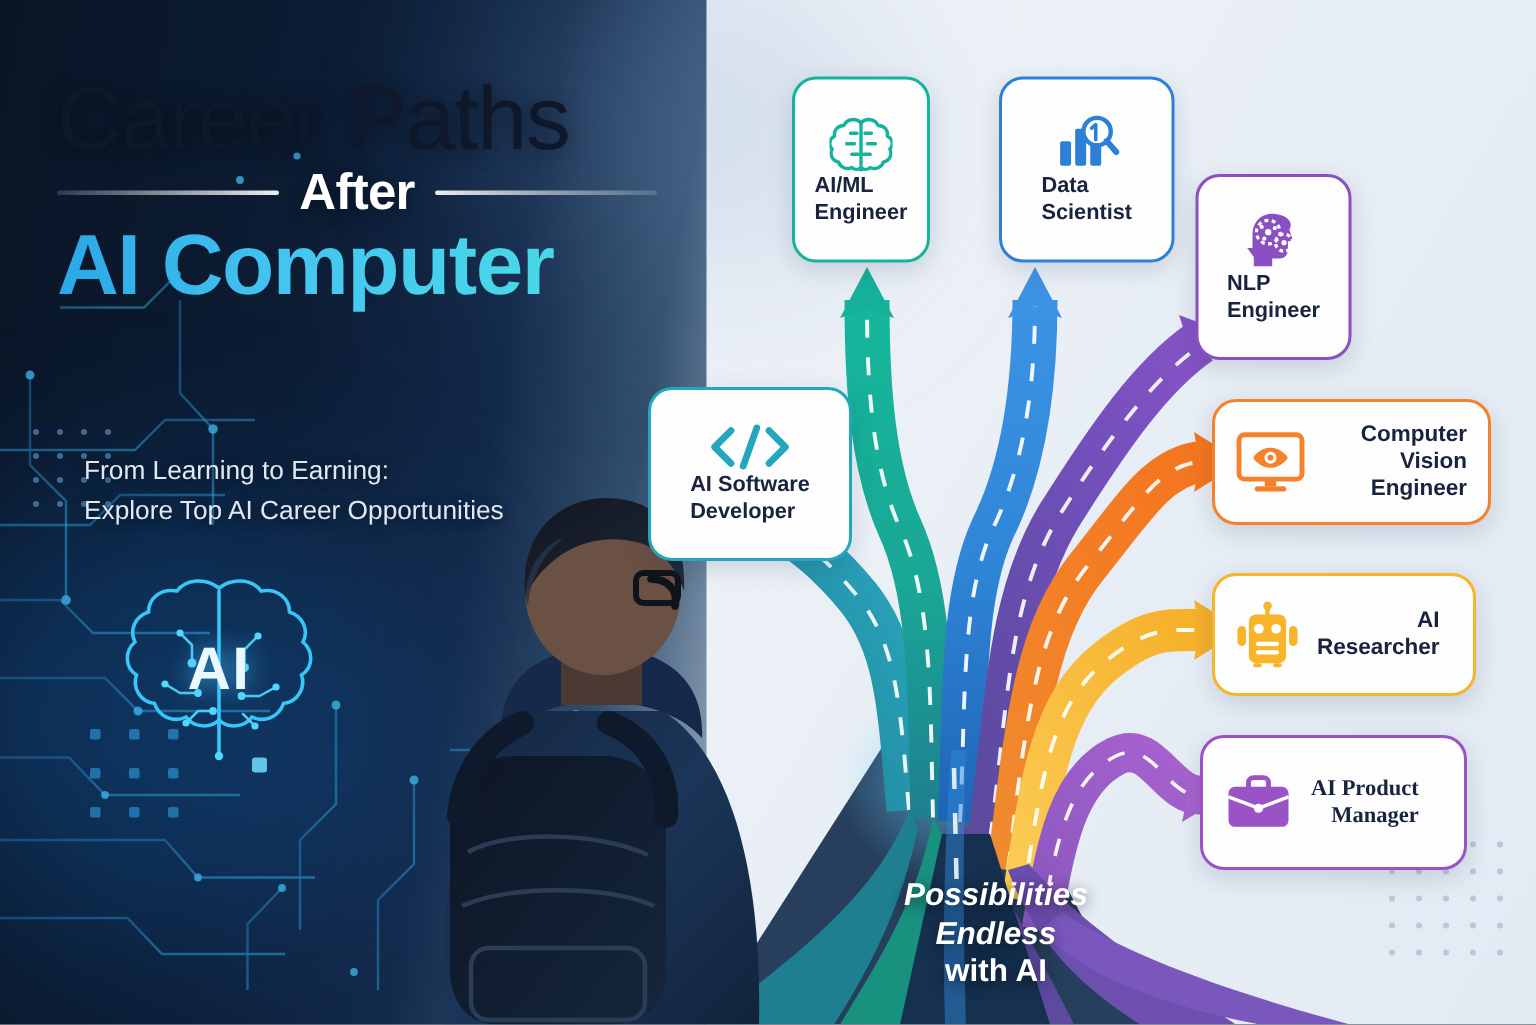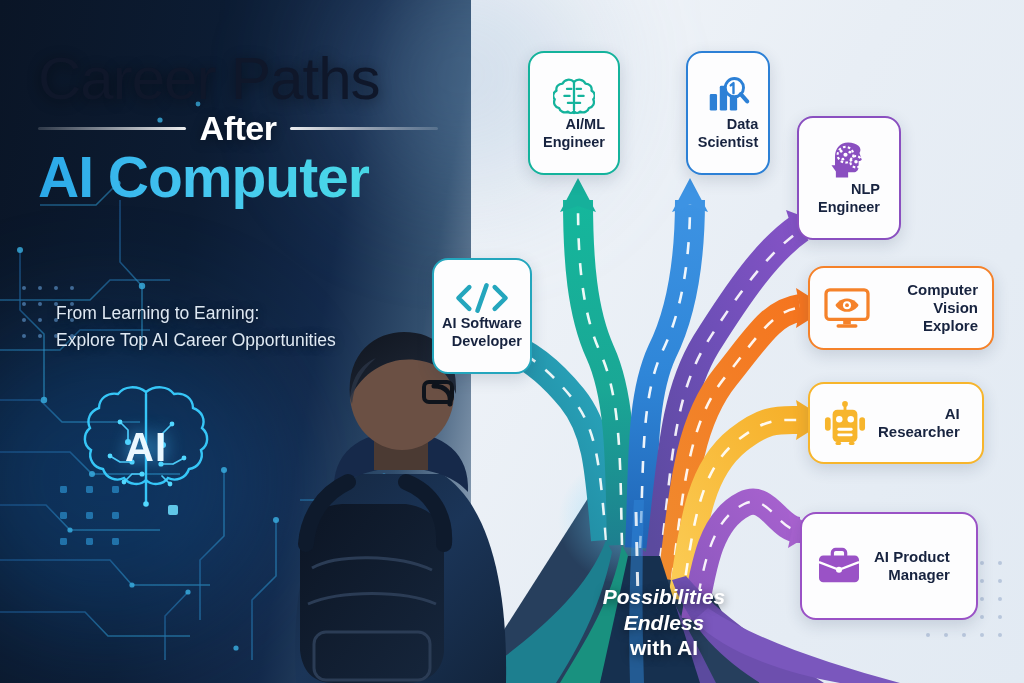--- a/index.html
+++ b/index.html
@@ -84,32 +84,32 @@
 
   
   .card{
     position:absolute;background:#fdfdfe;border-radius:16px;z-index:9;
     box-shadow:0 5px 16px rgba(30,50,80,.16);
     display:flex;align-items:center;
   }
   .card.vert{flex-direction:column;justify-content:center;padding:10px 6px 10px;}
   .card.horiz{flex-direction:row;gap:12px;padding:10px 14px 10px 14px;}
   .card .lbl{
-    font-size:14.5px;font-weight:700;color:#17233f;text-align:right;line-height:1.22;
+    font-size:14.5px;font-weight:700;color:#17233f;text-align:left;line-height:1.22;
   }
   .card.horiz .lbl{text-align:right;font-size:15px;}
   .card .ico{display:flex;align-items:center;justify-content:center;flex:none;}
 
   #card-aiml{left:528px;top:51px;width:92px;height:124px;border:2.5px solid #14b39c;}
-  #card-ds  {left:666px;top:51px;width:84px;height:124px;border:2.5px solid #2c80d6;margin-left:20px;}
+  #card-ds  {left:666px;top:51px;width:117px;height:124px;border:2.5px solid #2c80d6;}
   #card-nlp {left:797px;top:116px;width:104px;height:124px;border:2.5px solid #8a4fc0;}
-  #card-dev {left:432px;top:258px;width:100px;height:116px;border:2.5px solid #24a6bd;}
+  #card-dev {left:432px;top:258px;width:136px;height:116px;border:2.5px solid #24a6bd;}
   #card-cv  {left:808px;top:266px;width:186px;height:84px;border:2.5px solid #f5822a;}
   #card-res {left:808px;top:382px;width:176px;height:82px;border:2.5px solid #f7b52c;}
-  #card-pm  {left:800px;top:512px;width:178px;height:108px;border:2.5px solid #9a52c6;}
+  #card-pm  {left:800px;top:490px;width:178px;height:90px;border:2.5px solid #9a52c6;font-family:Liberation Serif, serif;}
 </style>
 </head>
 <body>
 
 <div id="stage">
 
   <div class="bg-base"></div>
   <div class="bg-right-wash"></div>
   <div class="glow-blob gb1"></div>
   <div class="glow-blob gb2"></div>
@@ -485,21 +485,21 @@
         <rect x="2" y="3" width="44" height="31" rx="4" fill="none" stroke="#f5822a" stroke-width="3.4"></rect>
         <path d="M24 12c-7 0-12 6-12 7s5 7 12 7 12-6 12-7-5-7-12-7Z" fill="#f5822a"></path>
         <circle cx="24" cy="19" r="4.2" fill="#ffffff"></circle>
         <circle cx="24" cy="19" r="2" fill="#f5822a"></circle>
         <rect x="20" y="34" width="8" height="5" fill="#f5822a"></rect>
         <rect x="13" y="39" width="22" height="3.6" rx="1.8" fill="#f5822a"></rect>
       </svg>
     </span>
     <div class="lbl">
       <div>Computer</div>
-      <div>Vision Explore</div>
+      <div>Vision Engineer</div>
     </div>
   </div>
 
   <div class="card horiz" id="card-res">
     <span class="ico">
       <svg width="42" height="44" viewBox="0 0 44 46">
         <path d="M22 3 v6" stroke="#f7b52c" stroke-width="3" stroke-linecap="round"></path>
         <circle cx="22" cy="3" r="3" fill="#f7b52c"></circle>
         <rect x="9" y="9" width="26" height="34" rx="5" fill="#f7b52c"></rect>
         <rect x="1" y="17" width="6" height="14" rx="3" fill="#f7b52c"></rect>

